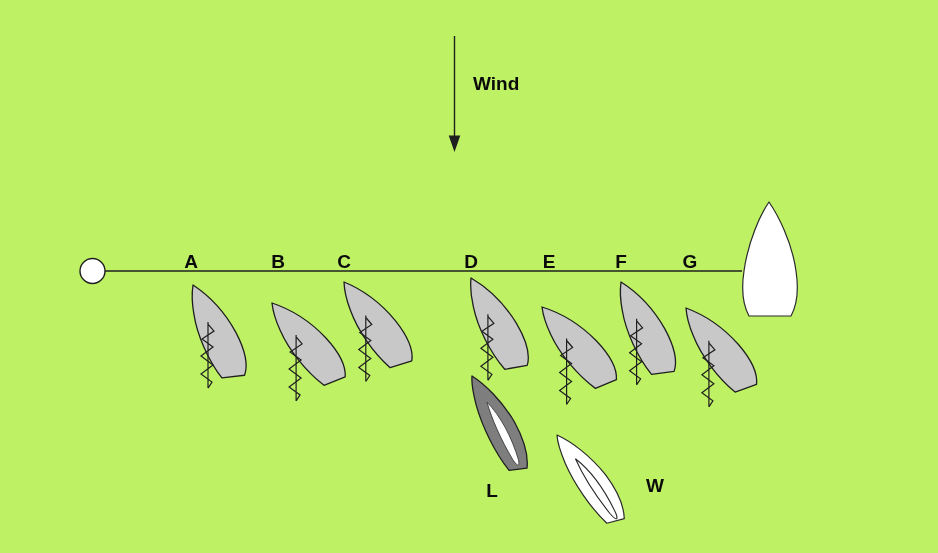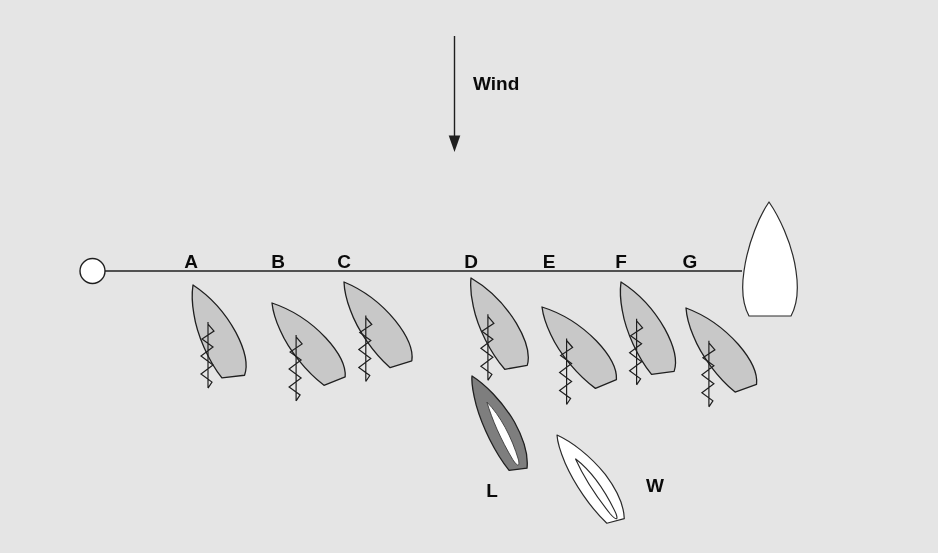--- a/index.html
+++ b/index.html
@@ -1,19 +1,19 @@
 <!DOCTYPE html>
 <html><head>
 <meta charset="utf-8">
 <style>
   html, body { margin: 0; padding: 0; background: #ffffff; }
   .stage {
     position: relative;
     width: 938px; height: 553px;
-    background: #e5e5e5;
+    background: #bef264;
     font-family: "Liberation Sans", sans-serif;
     overflow: hidden;
   }
   svg { display: block; }
   .thin-stroke   { stroke: #1f1f1f; stroke-width: 1.4; fill: none; }
   .arrow-head    { fill: #1f1f1f; stroke: none; }
   .hull-light    { fill: #c8c8c8; stroke: #1f1f1f; stroke-width: 1.3; stroke-linejoin: round; }
   .hull-dark     { fill: #7e7e7e; stroke: #1f1f1f; stroke-width: 1.3; stroke-linejoin: round; }
   .hull-white    { fill: #ffffff; stroke: #2a2a2a; stroke-width: 1.2; stroke-linejoin: round; }
   .sail-flutter  { fill: none; stroke: #1f1f1f; stroke-width: 1.2; stroke-linejoin: miter; }

